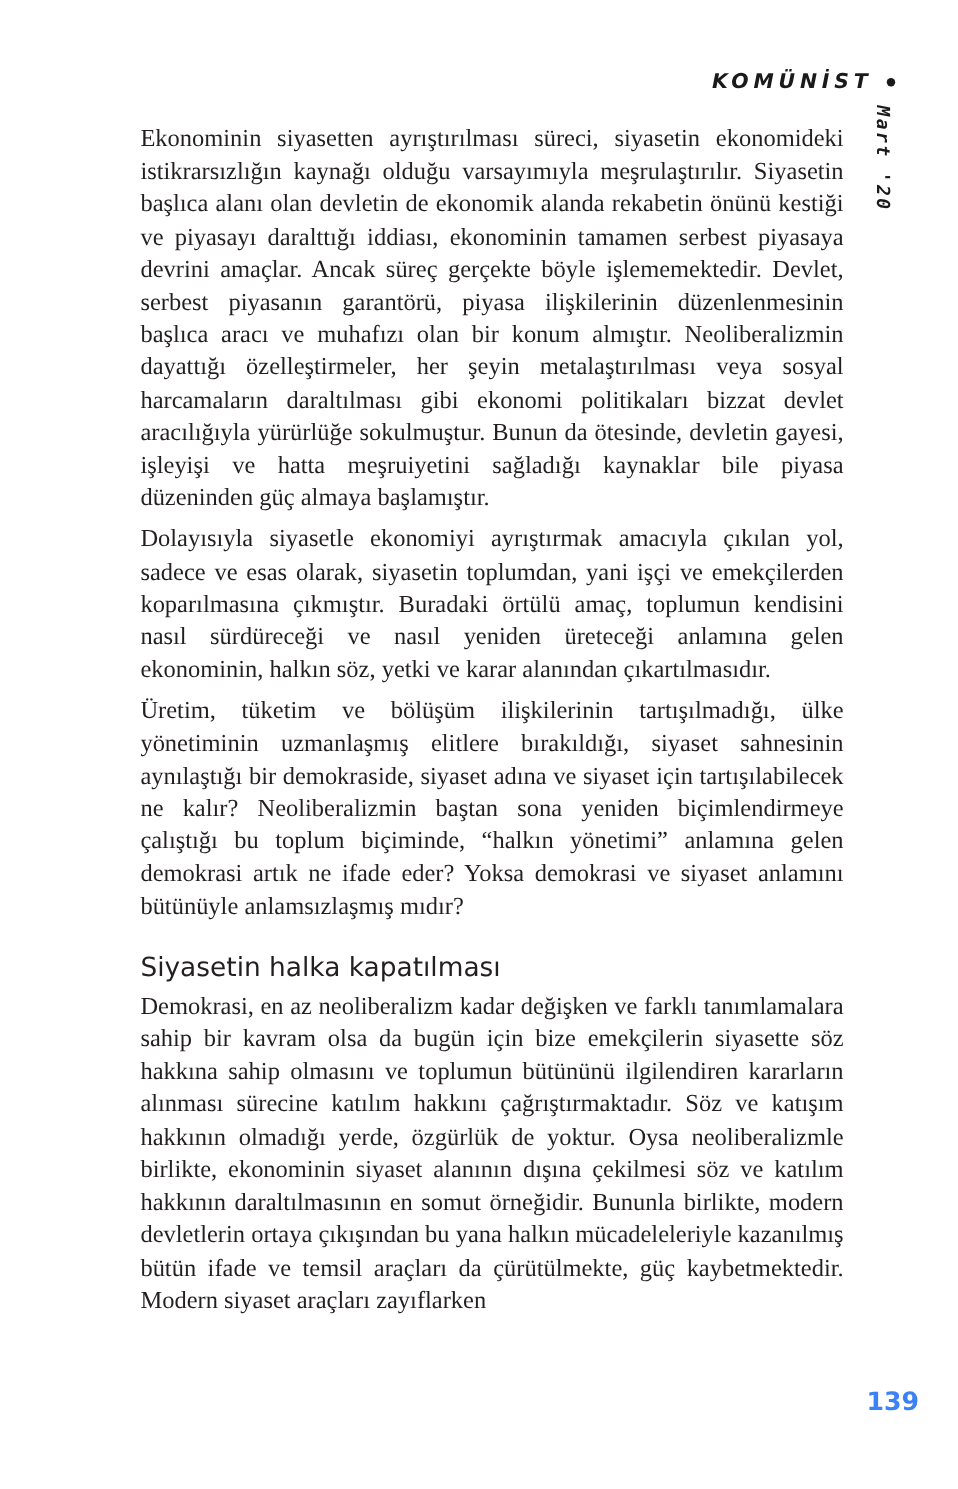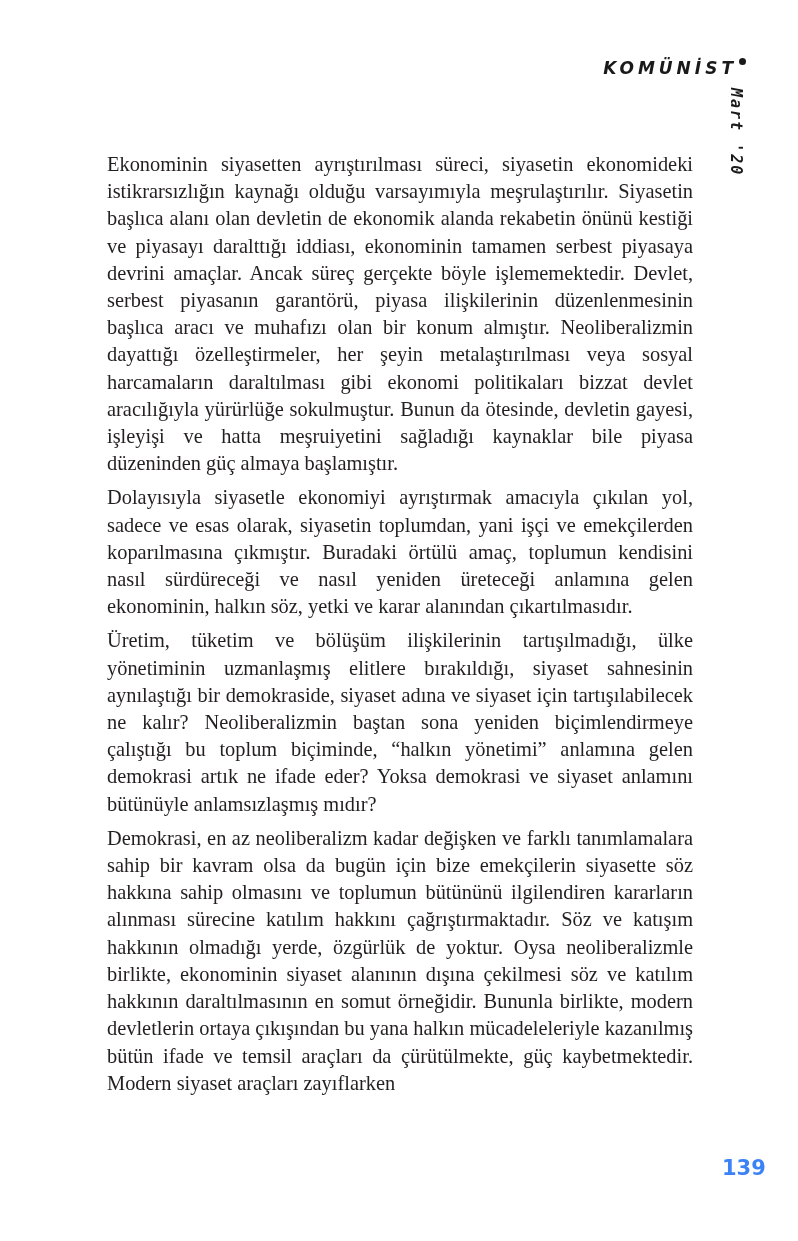--- a/index.html
+++ b/index.html
@@ -12,21 +12,22 @@
     height: 1241px;
     position: relative;
     overflow: hidden;
     color: #231f20;
   }
   .header {
     position: absolute;
     top: 58px;
     right: 52px;
     display: flex;
-    align-items: flex-start;
+    align-items: center;
+    gap: 10px;
   }
   .brand {
     font-family: "DejaVu Sans", sans-serif;
     font-weight: bold;
     font-style: italic;
     font-size: 17px;
     letter-spacing: 4px;
     color: #1a1a1a;
   }
   .dot {
@@ -44,27 +45,26 @@
     font-family: "DejaVu Sans Mono", monospace;
     font-weight: bold;
     font-style: italic;
     font-size: 15px;
     letter-spacing: 2px;
     color: #1a1a1a;
   }
   .content {
     position: absolute;
     top: 103px;
-    left: 107px;
+    left: 117px;
     width: 586px;
     font-family: "Liberation Serif", serif;
     font-size: 20.4px;
     line-height: 27.2px;
     color: #231f20;
-    margin-top: 48px;
   }
   .content p {
     margin: 0 0 7px 0;
     text-align: justify;
     hyphens: manual;
   }
   .section-heading {
     font-family: "DejaVu Sans", sans-serif;
     font-size: 22px;
     font-weight: normal;
@@ -89,16 +89,17 @@
   <span class="brand">KOMÜNİST</span>
   <span class="dot"></span>
 </div>
 
 <div class="side-date">Mart '20</div>
 
 <div class="content">
   <p>Ekonominin siyasetten ayrıştırılması süreci, siyasetin ekonomideki istikrarsızlığın kaynağı olduğu varsayımıyla meşrulaştırılır. Siyasetin başlıca alanı olan devletin de ekonomik alanda rekabetin önünü kestiği ve piyasayı daralttığı iddiası, ekonominin tamamen serbest piyasaya devrini amaçlar. Ancak süreç gerçekte böyle işlememektedir. Devlet, serbest piyasanın garantörü, piyasa ilişkilerinin düzenlenmesinin başlıca aracı ve muhafızı olan bir konum almıştır. Neoliberalizmin dayattığı özelleştirmeler, her şeyin metalaştırılması veya sosyal harcamaların daraltılması gibi ekonomi politikaları bizzat devlet aracılığıyla yürürlüğe sokulmuştur. Bunun da ötesinde, devletin gayesi, işleyişi ve hatta meşruiyetini sağladığı kaynaklar bile piyasa düzeninden güç almaya başlamıştır.</p>
   <p>Dolayısıyla siyasetle ekonomiyi ayrıştırmak amacıyla çıkılan yol, sadece ve esas olarak, siyasetin toplumdan, yani işçi ve emekçilerden koparılmasına çıkmıştır. Buradaki örtülü amaç, toplumun kendisini nasıl sürdüreceği ve nasıl yeniden üreteceği anlamına gelen ekonominin, halkın söz, yetki ve karar alanından çıkartılmasıdır.</p>
   <p>Üretim, tüketim ve bölüşüm ilişkilerinin tartışılmadığı, ülke yönetiminin uzmanlaşmış elitlere bırakıldığı, siyaset sahnesinin aynılaştığı bir demokraside, siyaset adına ve siyaset için tartışılabilecek ne kalır? Neoliberalizmin baştan sona yeniden biçimlendirmeye çalıştığı bu toplum biçiminde, “halkın yönetimi” anlamına gelen demokrasi artık ne ifade eder? Yoksa demokrasi ve siyaset anlamını bütünüyle anlamsızlaşmış mıdır?</p>
+  <h2 class="section-heading">Siyasetin halka kapatılması</h2>
   <p>Demokrasi, en az neoliberalizm kadar değişken ve farklı tanımlamalara sahip bir kavram olsa da bugün için bize emekçilerin siyasette söz hakkına sahip olmasını ve toplumun bütününü ilgilendiren kararların alınması sürecine katılım hakkını çağrıştırmaktadır. Söz ve katışım hakkının olmadığı yerde, özgürlük de yoktur. Oysa neoliberalizmle birlikte, ekonominin siyaset alanının dışına çekilmesi söz ve katılım hakkının daraltılmasının en somut örneğidir. Bununla birlikte, modern devletlerin ortaya çıkışından bu yana halkın mücadeleleriyle kazanılmış bütün ifade ve temsil araçları da çürütülmekte, güç kaybetmektedir. Modern siyaset araçları zayıflarken</p>
 </div>
 
 <div class="page-number">139</div>
 
 </body></html>

